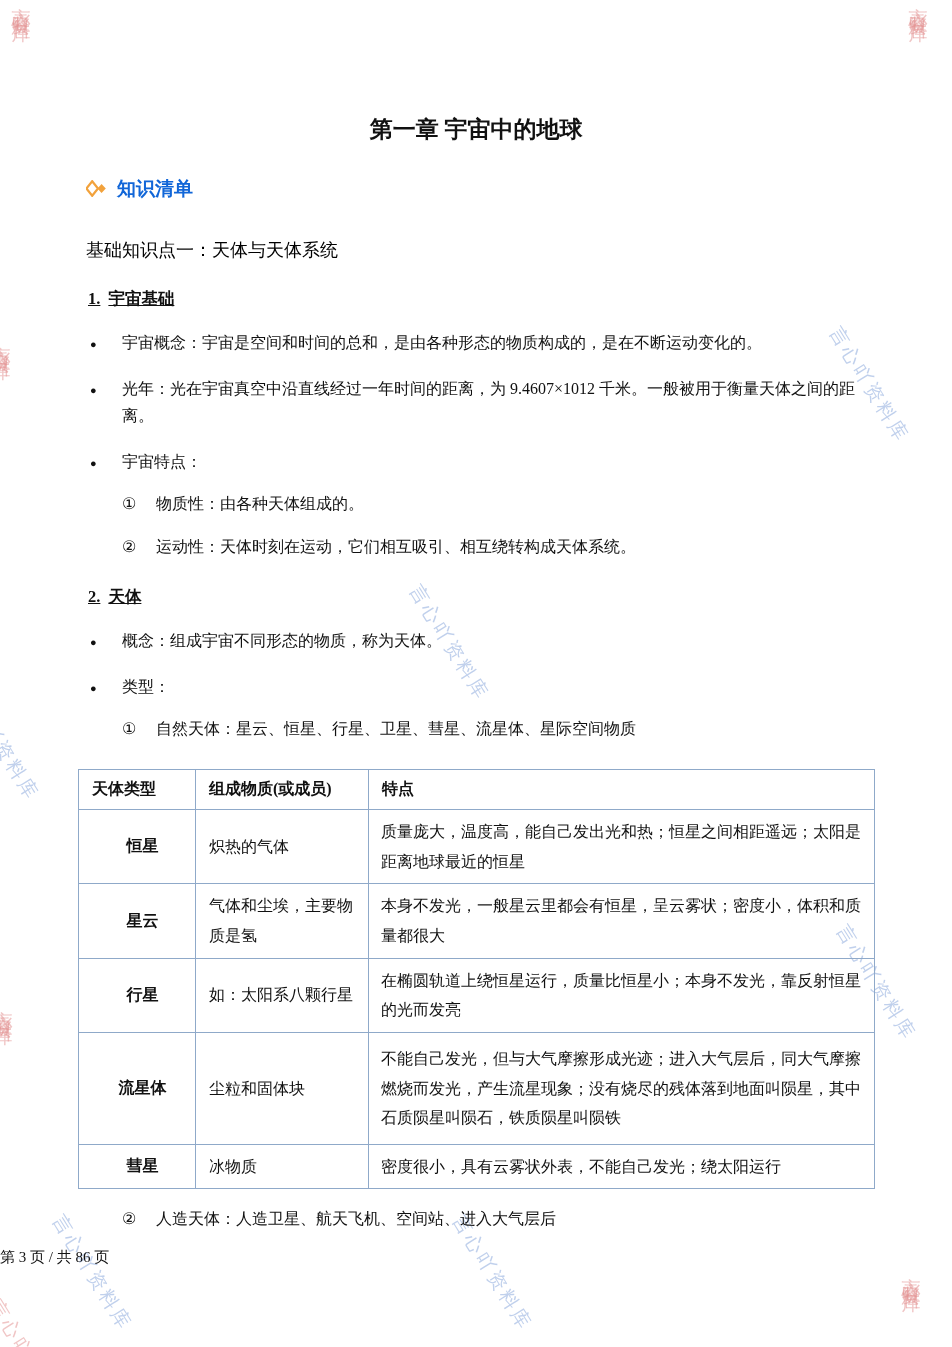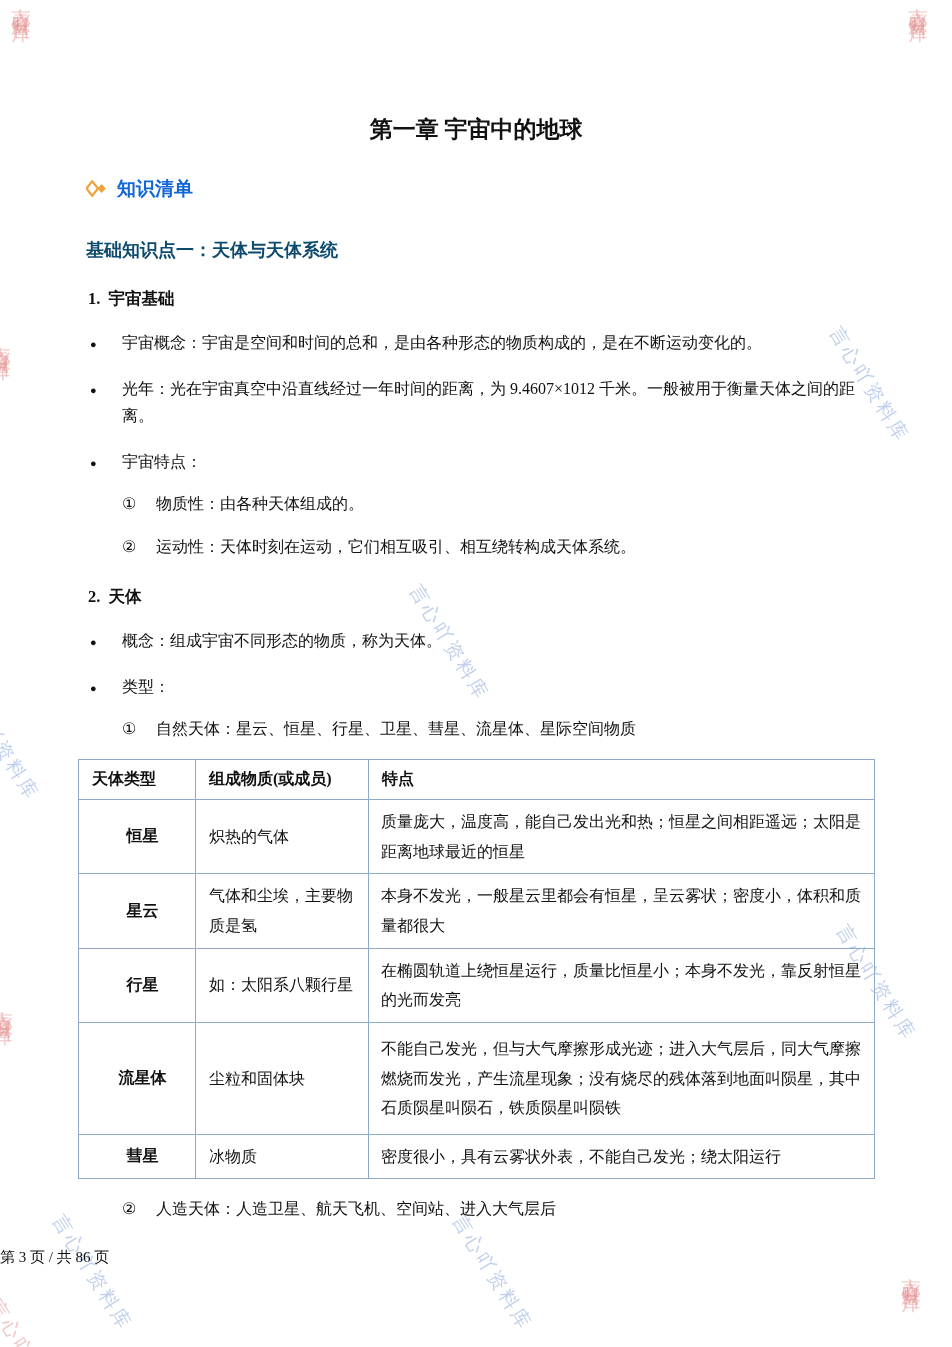--- a/index.html
+++ b/index.html
@@ -39,42 +39,42 @@
   .kb-header { display:flex; align-items:center; gap:9px; margin:32px 0 0 8px;text-align:center; }
   .kb-icon { display:inline-flex; align-items:center; }
   .kb-label {
     color:#1166D8;
     font-weight:bold;
     font-size:19px;
     font-family:"Liberation Sans","DejaVu Sans",sans-serif;
   }
 
   .topic-header {
-    color:#0c4a6e;
-    font-weight:bold;
+    color:#000000;
+    font-weight:normal;
     font-size:18px;
     font-family:"Liberation Sans","DejaVu Sans",sans-serif;
     margin:36px 0 0 8px;
   }
 
-  .num-heading { margin:26px 0 0 10px; font-size:16.5px; font-weight:bold; }
+  .num-heading { margin:26px 0 0 10px; font-size:16.5px; font-weight:bold;text-decoration:underline; }
   .num-heading .num { margin-right:8px; }
 
   .bullet-item { display:flex; margin:19px 0 0 12px; font-size:16px; line-height:1.7; }
   .bullet-dot { width:32px; flex:none; font-size:11px; padding-top:6px; }
   .bullet-text { flex:1; }
 
   .sub-item { display:flex; margin:15px 0 0 44px; font-size:16px; line-height:1.7; }
   .sub-marker { width:34px; flex:none; }
   .sub-text { flex:1; }
 
   table.ct {
     border-collapse:collapse;
     width:797px;
-    margin-top:17px;
+    margin-top:27px;
     table-layout:fixed;
   }
   .ct th, .ct td {
     border:1px solid #8FA9C9;
     font-size:16px;
     padding:7px 13px;
     vertical-align:middle;
     word-break:break-all;
   }
   .ct th { font-weight:bold; text-align:left; height:40px; }

